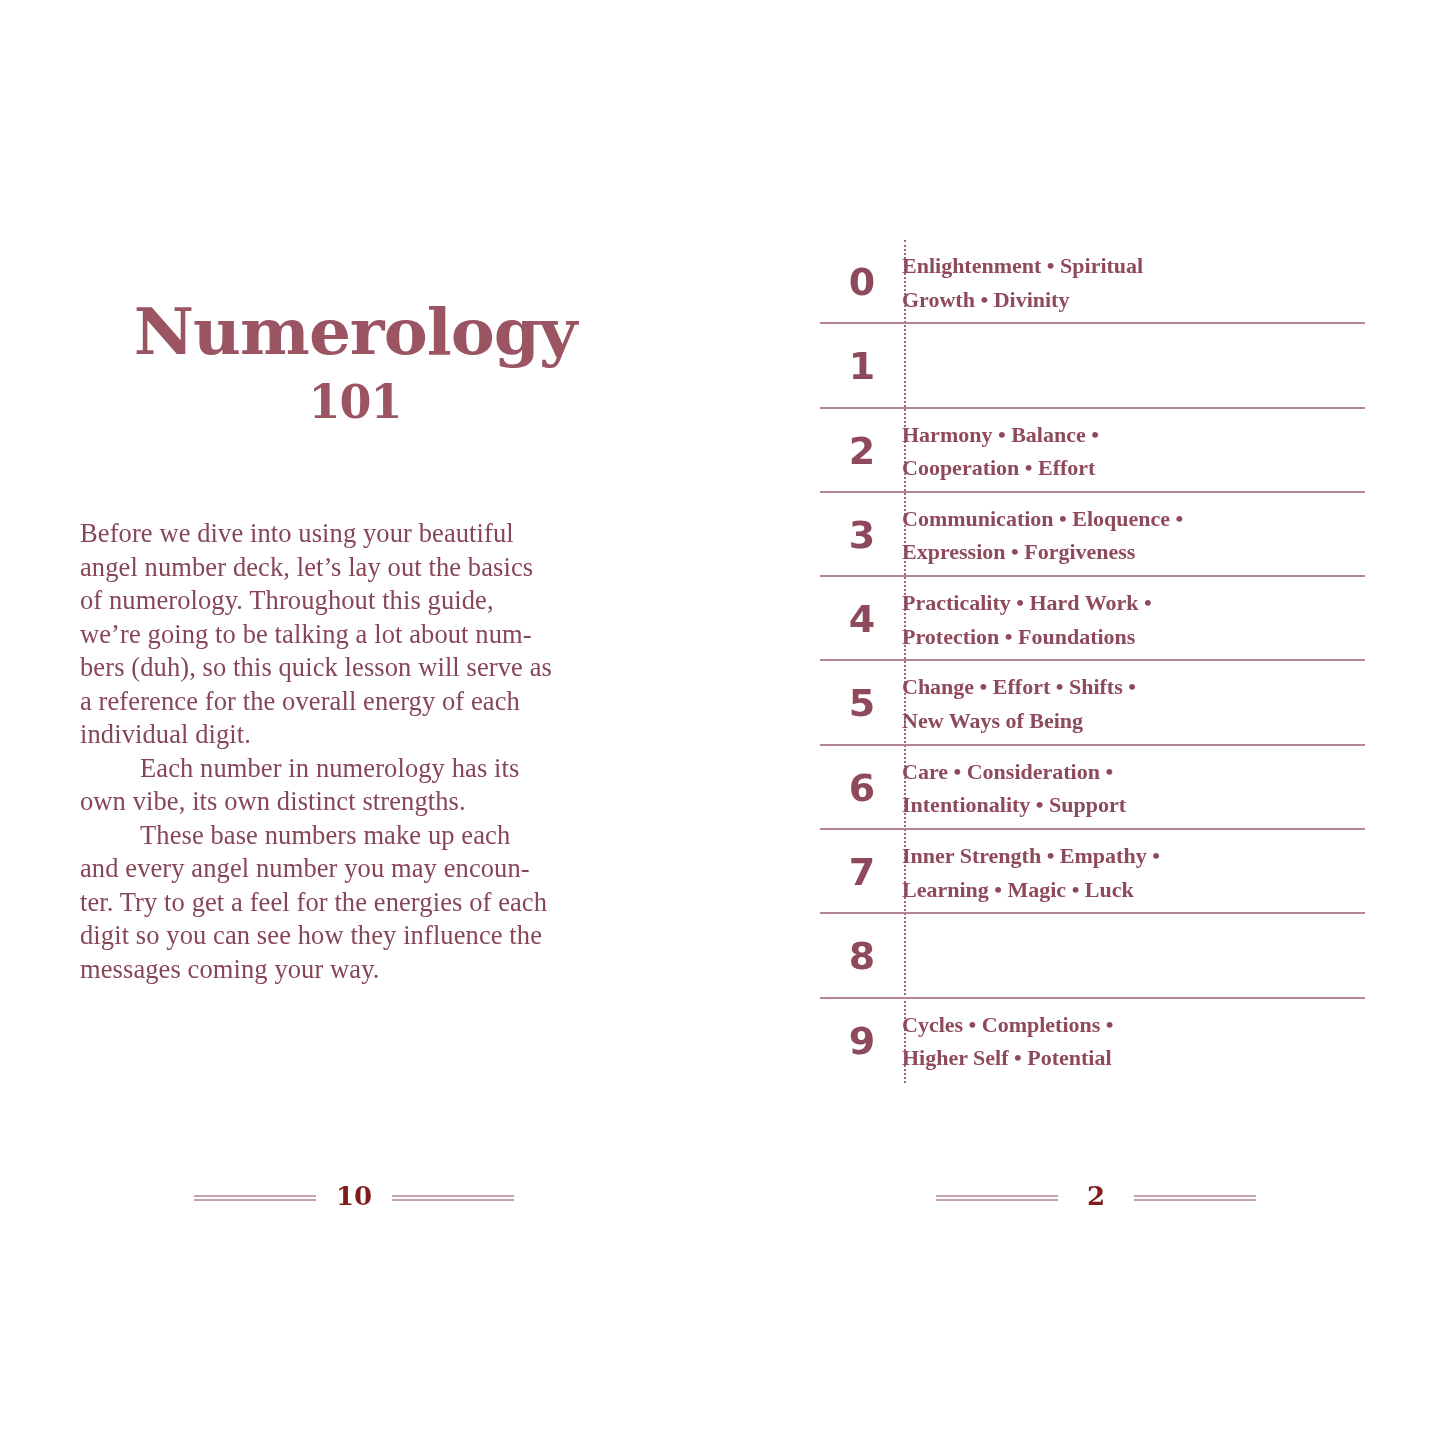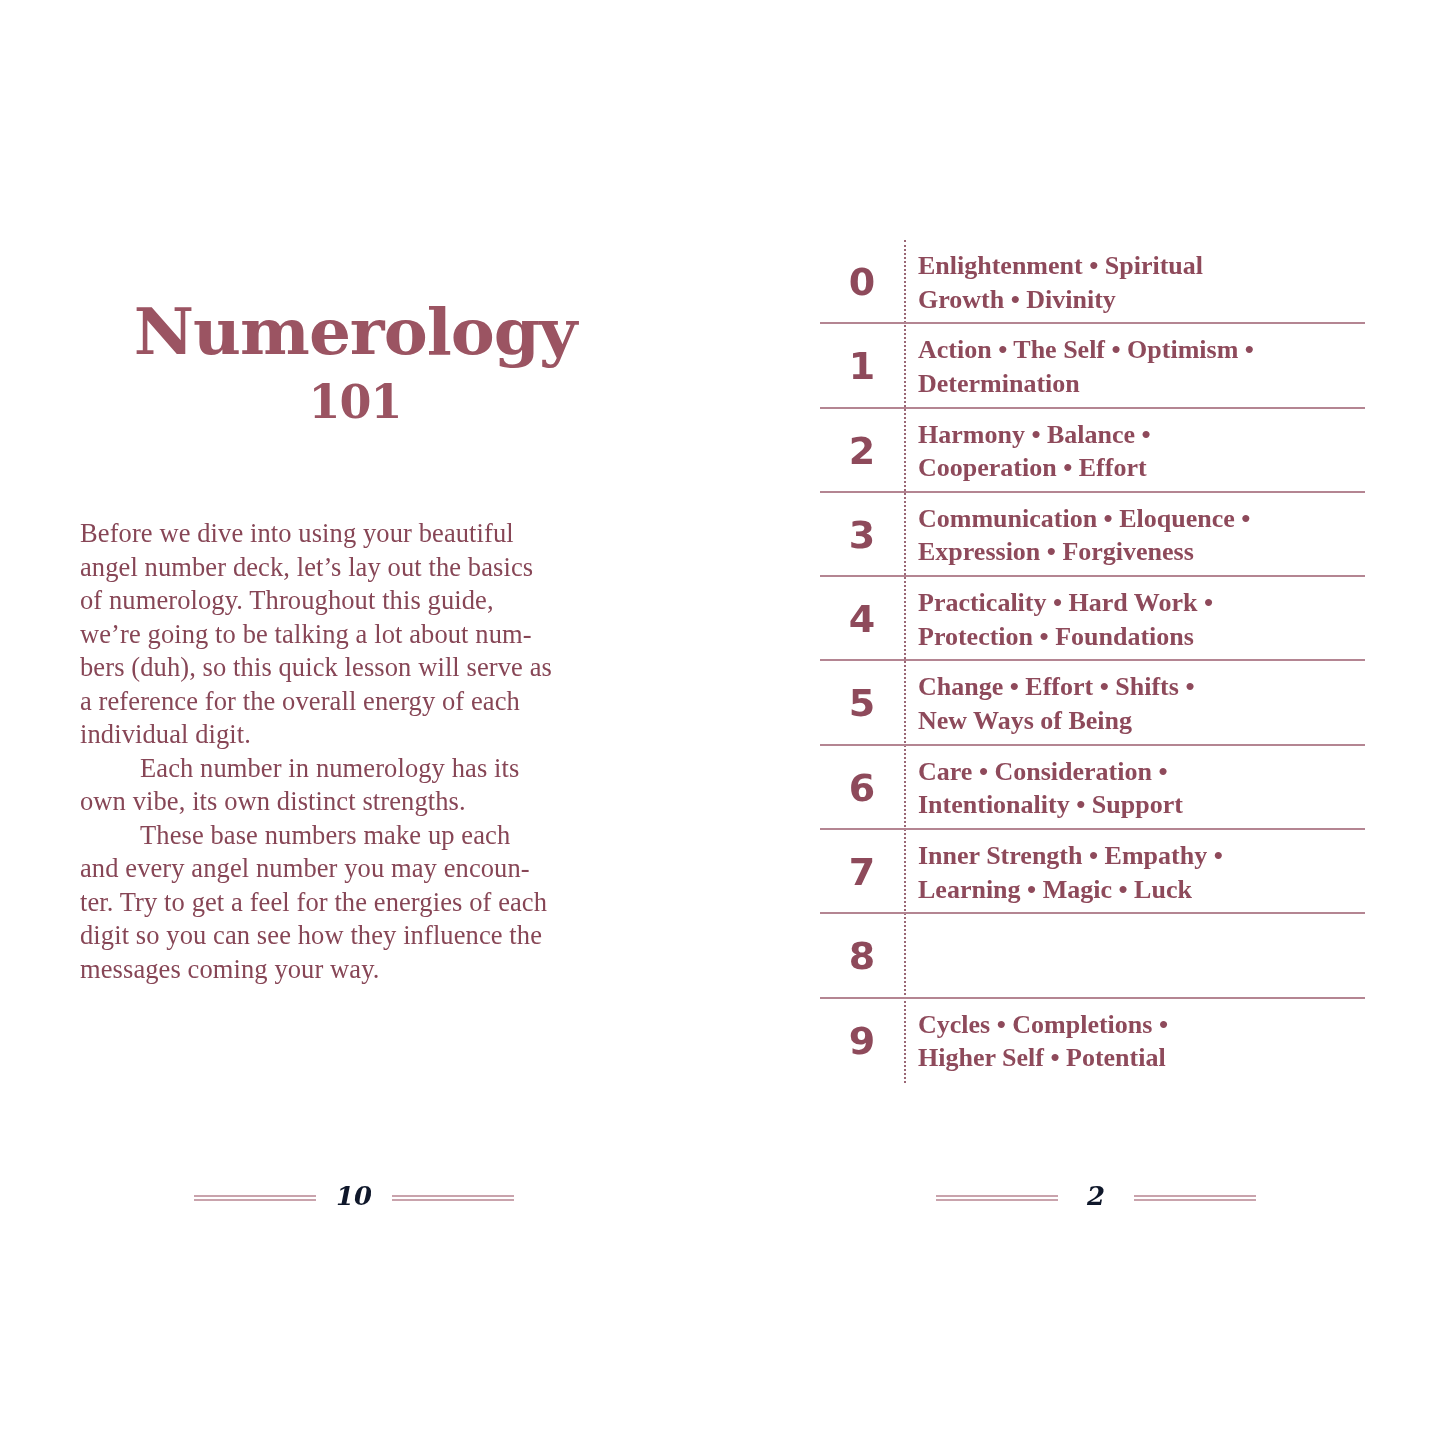--- a/index.html
+++ b/index.html
@@ -84,26 +84,26 @@
     height: 84px;
     line-height: 84px;
     text-align: center;
     font-family: "DejaVu Sans", sans-serif;
     font-weight: bold;
     font-size: 38px;
     color: #8e4a5b;
   }
   .row .desc {
     position: absolute;
-    left: 98px;
+    left: 82px;
     top: 9px;
     width: 445px;
     font-family: "Liberation Serif", serif;
     font-weight: bold;
-    font-size: 26px;
+    font-size: 22px;
     line-height: 33.5px;
     color: #8e4a5b;
     white-space: pre-line;
   }
 
   .folio {
     position: absolute;
     top: 1178px;
     height: 36px;
     width: 320px;
@@ -111,22 +111,21 @@
   .folio .num {
     position: absolute;
     left: 0;
     right: 0;
     text-align: center;
     top: 0;
     font-family: "DejaVu Serif", serif;
     font-weight: bold;
     font-size: 26px;
     line-height: 36px;
-    color: #0f172a;
-    font-style: italic;
+    color: #7f1d1d;
   }
   .folio .rule {
     position: absolute;
     top: 17px;
     width: 122px;
     height: 6px;
     border-top: 2px solid #c9a3ac;
     border-bottom: 2px solid #c9a3ac;
     box-sizing: border-box;
   }
@@ -172,22 +171,20 @@
   <div class="table">
     <div class="vrule"></div>
 
     <div class="row">
       <div class="num">0</div>
       <div class="desc">Enlightenment • Spiritual
 Growth • Divinity</div>
     </div>
     <div class="row">
       <div class="num">1</div>
-      <div class="desc">Action • The Self • Optimism •
-Determination</div>
     </div>
     <div class="row">
       <div class="num">2</div>
       <div class="desc">Harmony • Balance •
 Cooperation • Effort</div>
     </div>
     <div class="row">
       <div class="num">3</div>
       <div class="desc">Communication • Eloquence •
 Expression • Forgiveness</div>

